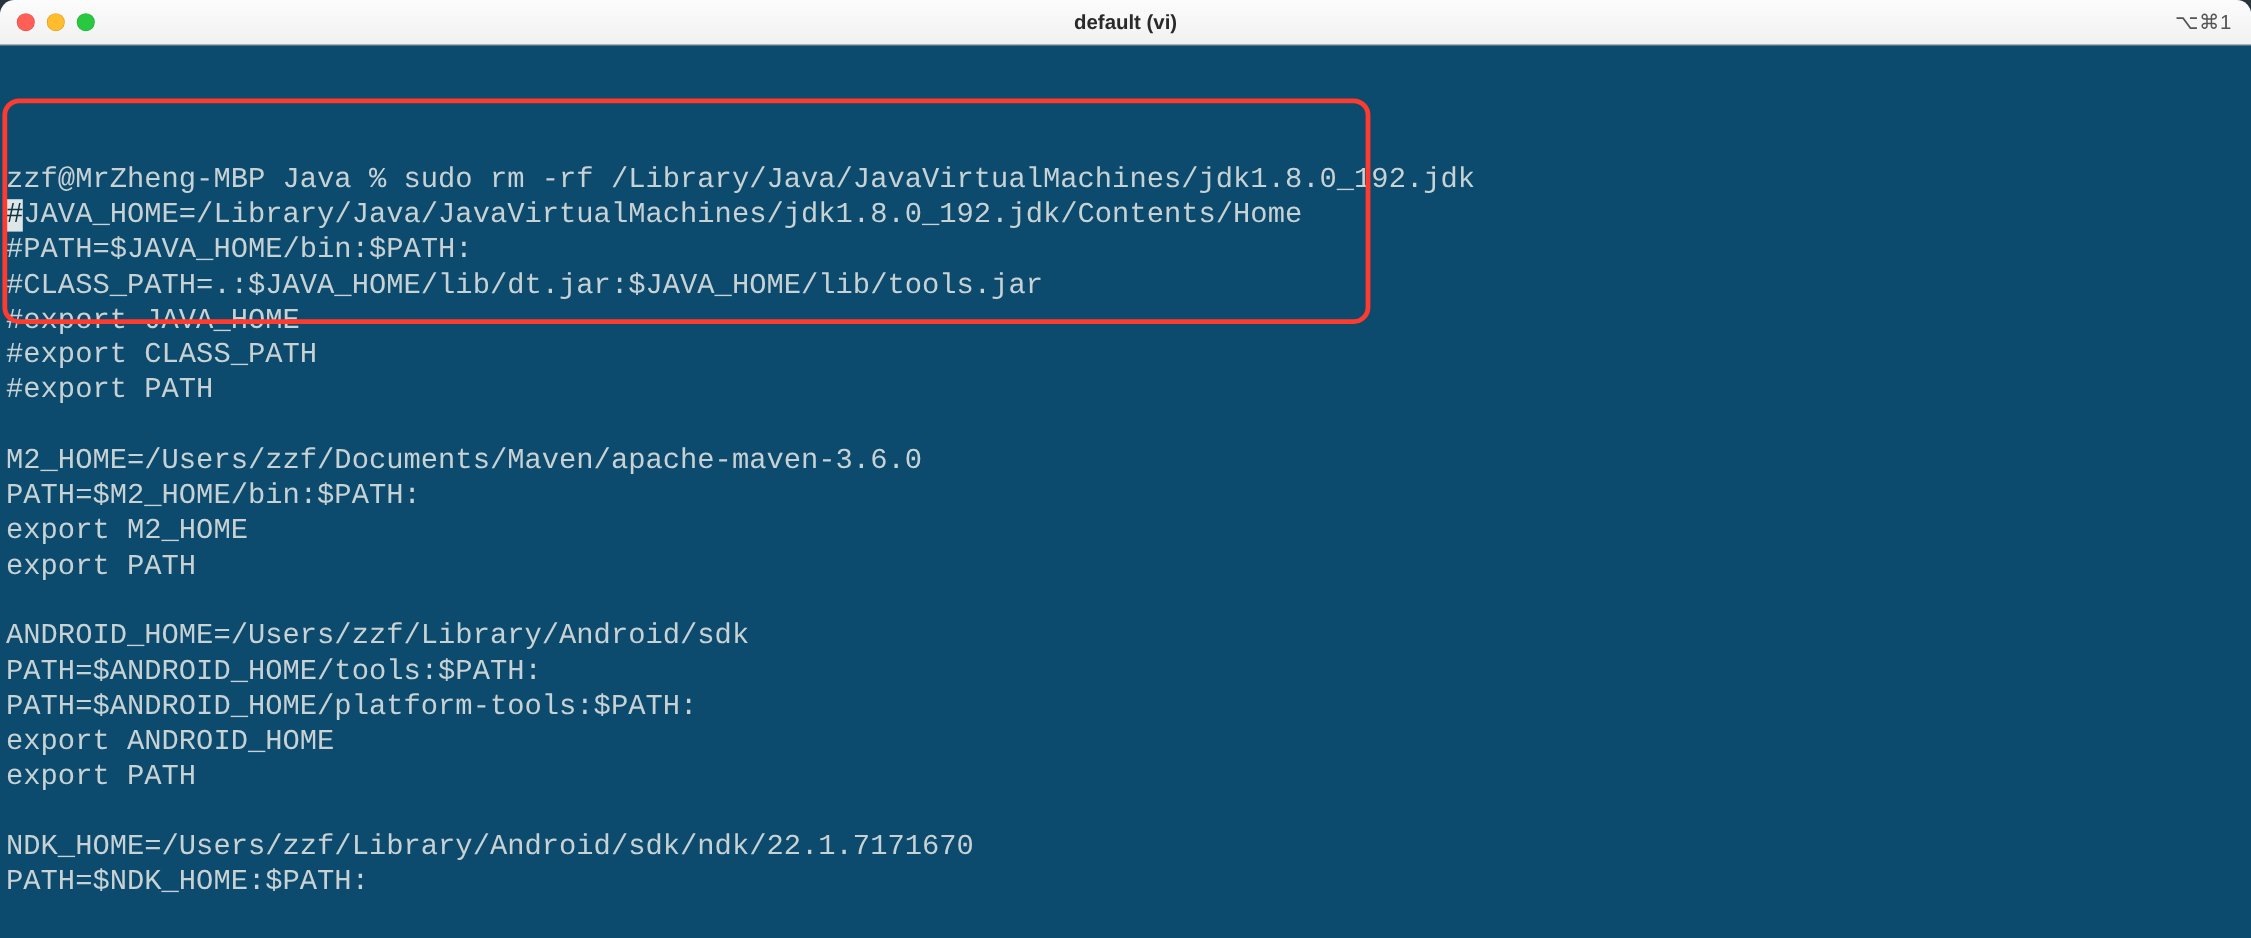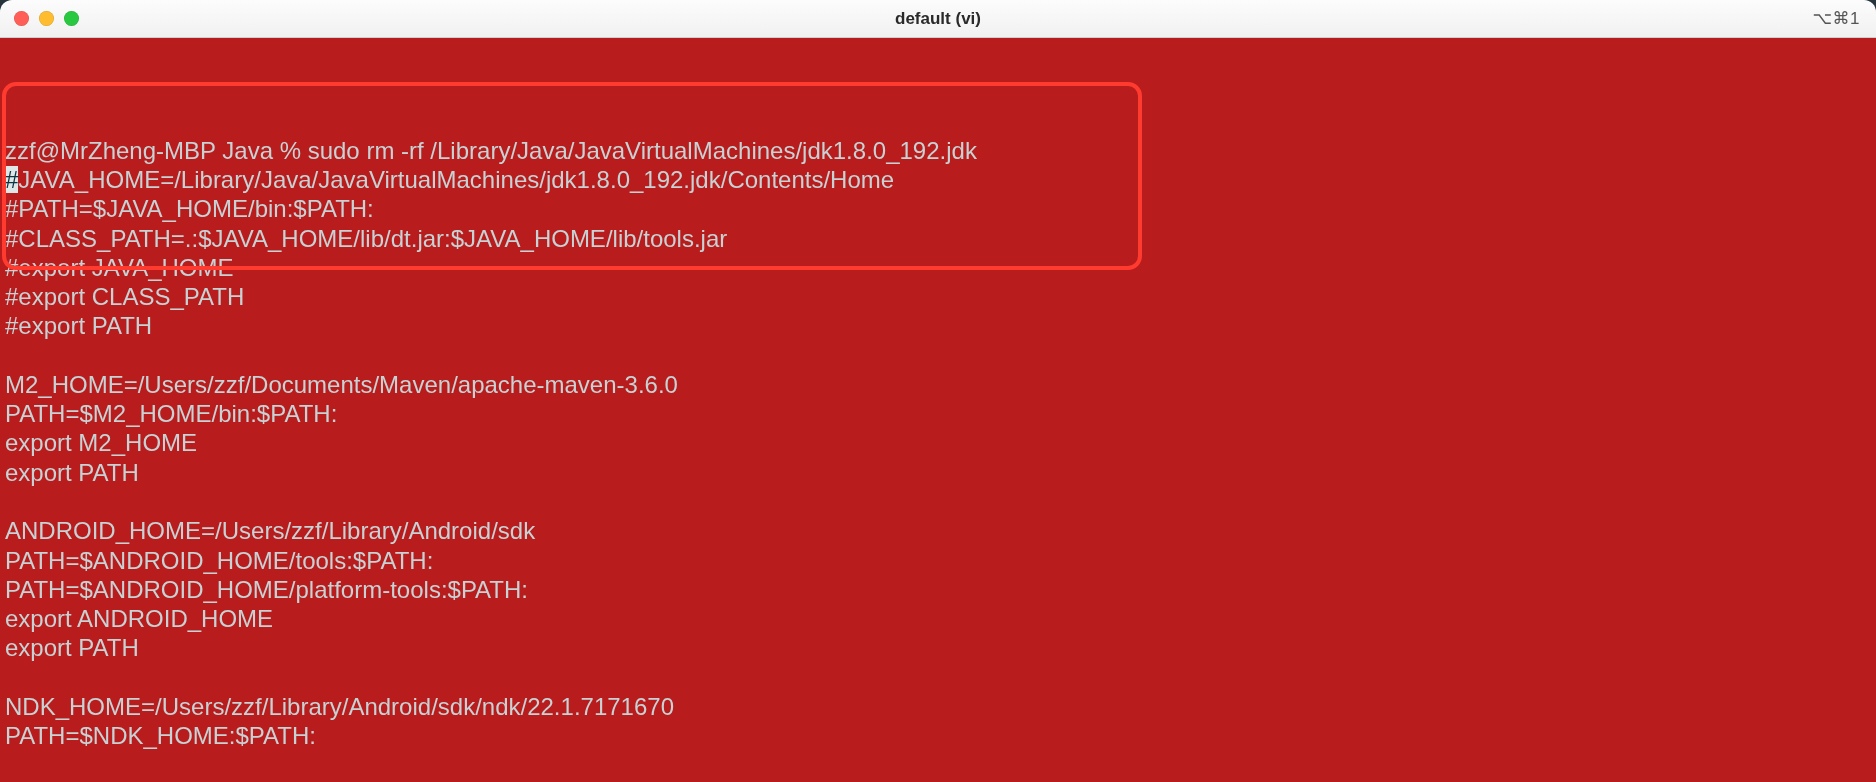--- a/index.html
+++ b/index.html
@@ -64,23 +64,23 @@
   .title-shortcut {
     position: absolute;
     right: 16px;
     font-size: 17px;
     color: #555;
     font-weight: 500;
     letter-spacing: 0.5px;
   }
   .terminal {
     position: relative;
-    background: #b91c1c;
+    background: #0c4a6e;
     padding: 10px 5px 10px 5px;
-    font-family: Liberation Sans, sans-serif;
+    font-family: Liberation Mono, monospace;
     font-size: 24px;
     line-height: 1.22;
     color: #c7d2d4;
     white-space: pre;
     min-height: 744px;
   }
   .term-line {
     white-space: pre;
   }
   .highlight-box {

